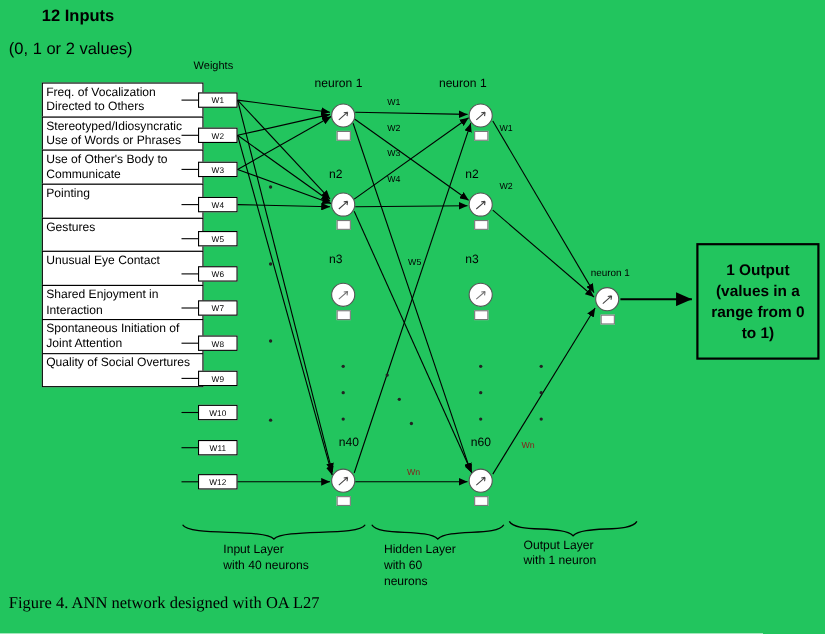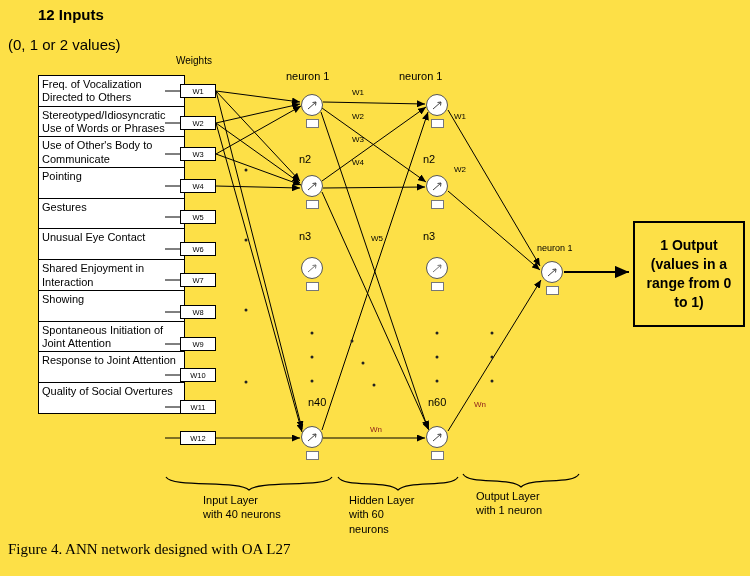--- a/index.html
+++ b/index.html
@@ -1,16 +1,16 @@
 <!DOCTYPE html>
 <html><head>
 <meta charset="utf-8">
 <style>
   html,body{margin:0;padding:0;background:#fff;}
-  #fig{position:relative;width:750px;height:576px;background:#fde047;
+  #fig{position:relative;width:750px;height:576px;background:#22c55e;
        font-family:"Liberation Sans",sans-serif;color:#000;overflow:hidden;}
   .abs{position:absolute;}
   .title{font-size:15px;font-weight:bold;}
   .subtitle{font-size:15px;font-weight:normal;}
   .weights-label{font-size:10px;}
   
   #input-table{position:absolute;left:18px;top:75px;width:147px;padding-left:20px;}
   .input-row{box-sizing:border-box;border:1px solid #000;margin-top:-1px;
              height:31.7px;font-size:11px;line-height:1.22;padding:2px 3px;
              overflow:hidden;background:#fff;}
@@ -48,23 +48,21 @@
   <div class="abs weights-label" style="left:176px;top:55px">Weights</div>
 
   <div id="input-table">
     <div class="input-row">Freq. of Vocalization Directed to Others</div>
     <div class="input-row">Stereotyped/Idiosyncratic Use of Words or Phrases</div>
     <div class="input-row">Use of Other's Body to Communicate</div>
     <div class="input-row">Pointing</div>
     <div class="input-row">Gestures</div>
     <div class="input-row">Unusual Eye Contact</div>
     <div class="input-row">Shared Enjoyment in Interaction</div>
-    <div class="input-row">Showing</div>
     <div class="input-row">Spontaneous Initiation of Joint Attention</div>
-    <div class="input-row">Response to Joint Attention</div>
     <div class="input-row">Quality of Social Overtures</div>
   </div>
 
   <div class="wbox" style="left:180px;top:84px">W1</div>
   <div class="wbox" style="left:180px;top:116px">W2</div>
   <div class="wbox" style="left:180px;top:147px">W3</div>
   <div class="wbox" style="left:180px;top:179px">W4</div>
   <div class="wbox" style="left:180px;top:210px">W5</div>
   <div class="wbox" style="left:180px;top:242px">W6</div>
   <div class="wbox" style="left:180px;top:273px">W7</div>

